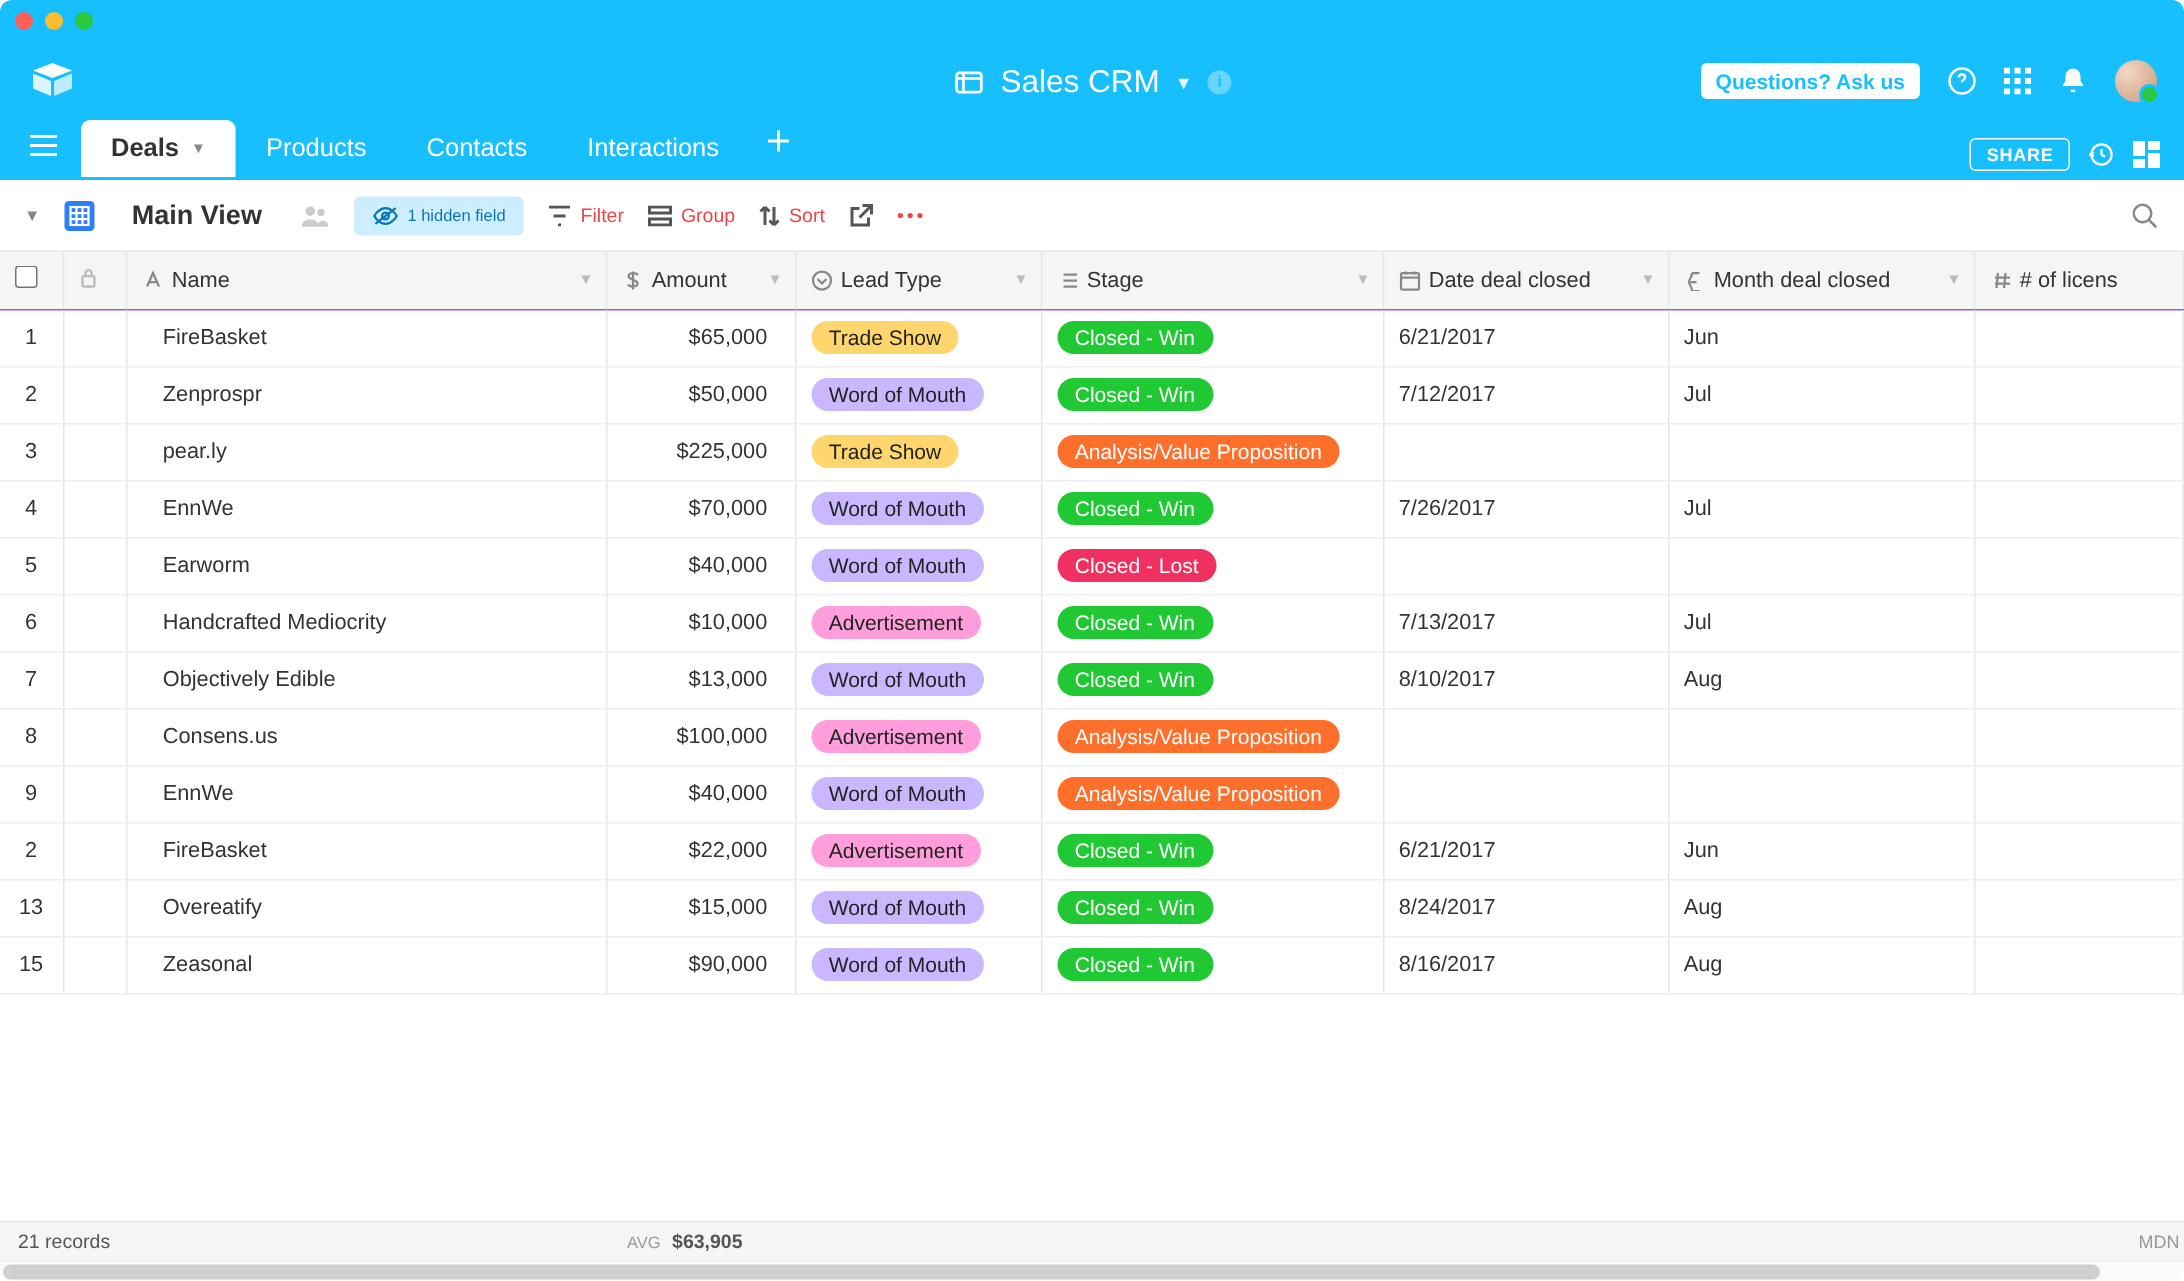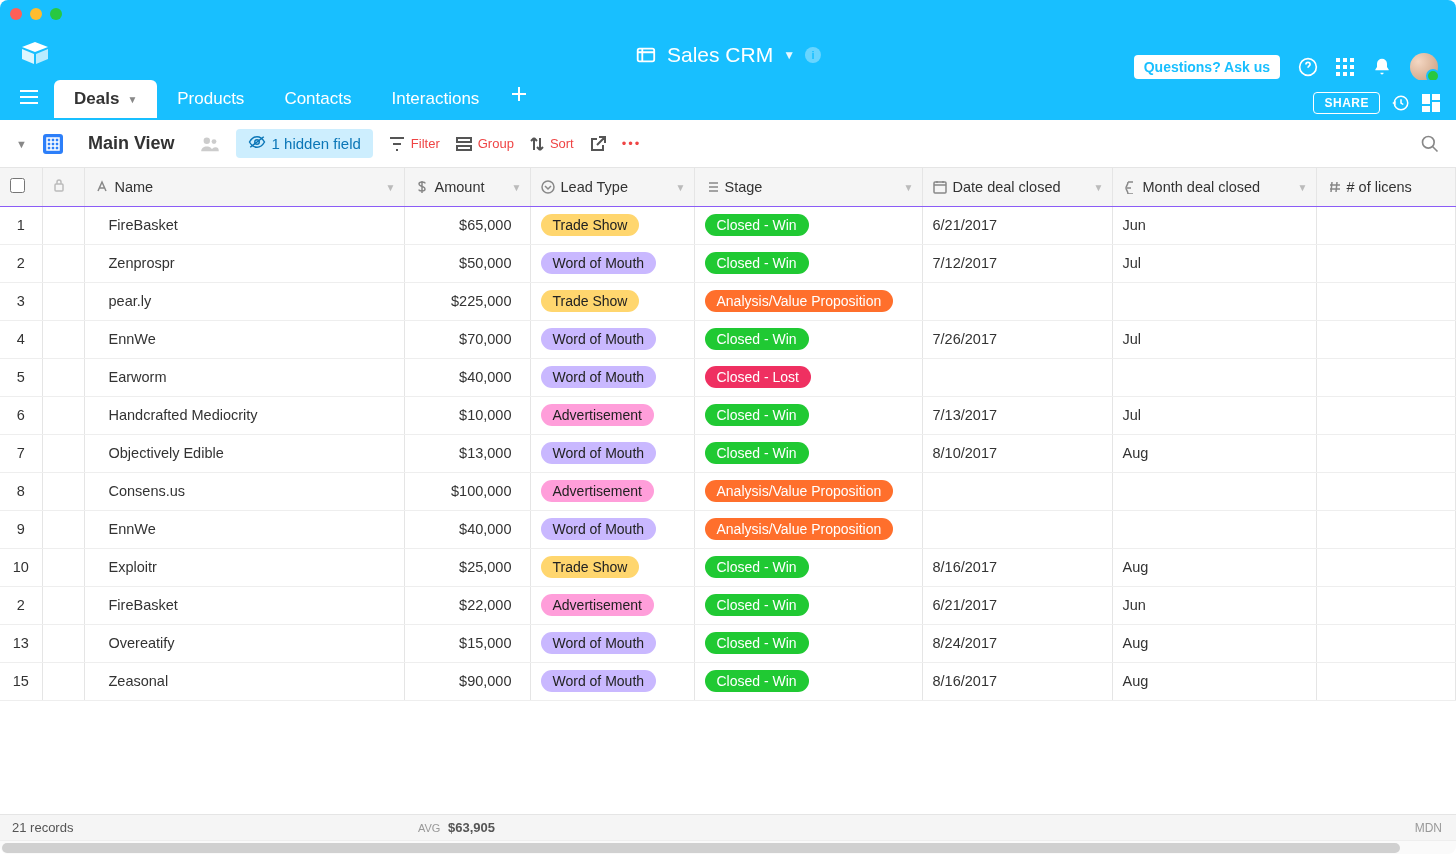--- a/index.html
+++ b/index.html
@@ -11,21 +11,21 @@
 .tl-red { background: #ff5f57; }
 .tl-yellow { background: #febc2e; }
 .tl-green { background: #28c840; }
 
 
 .topbar { background: #18bfff; height: 80px; padding-top: 30px; display: flex; align-items: center; position: relative; color: #fff; }
 .logo { position: absolute; left: 22px; top: 42px; }
 .title-area { position: absolute; left: 50%; transform: translateX(-50%); display: flex; align-items: center; gap: 10px; font-size: 21px; font-weight: 500; }
 .title-caret { font-size: 12px; opacity: .9; }
 .info-icon { width: 16px; height: 16px; border-radius: 50%; background: rgba(255,255,255,.35); font-size: 11px; font-weight: bold; display:flex; align-items:center; justify-content:center; color:#18bfff; }
-.topbar-right { position: absolute; right: 18px; top: 40px; display: flex; align-items: center; gap: 18px; margin-top: 13px; }
+.topbar-right { position: absolute; right: 18px; top: 40px; display: flex; align-items: center; gap: 18px; }
 .ask-btn { background: #fff; color: #18bfff; font-weight: 600; font-size: 14px; padding: 4px 10px; border-radius: 4px; border: none; cursor: pointer; }
 .top-icon { color: #fff; cursor: pointer; display:flex; align-items:center; }
 .avatar { width: 28px; height: 28px; border-radius: 50%; background: radial-gradient(circle at 30% 30%, #f4d7c3, #c79a7a); position: relative; }
 .avatar::after { content:""; position:absolute; right:-2px; bottom:-2px; width:10px; height:10px; border-radius:50%; background:#28c840; border:2px solid #18bfff; }
 
 
 .tabsbar { background: #18bfff; height: 40px; display: flex; align-items: flex-start; padding-left: 12px; position: relative; }
 .hamburger { color:#fff; width:34px; height:34px; display:flex; align-items:center; justify-content:center; cursor:pointer; margin-right: 8px; margin-bottom:3px; }
 .tab { height: 38px; display: flex; align-items: center; padding: 0 20px; color: #fff; font-size: 17px; cursor: pointer; border-radius: 6px 6px 0 0; gap:8px; }
 .tab.active { background: #fff; color: #333; font-weight: 600; }
@@ -33,21 +33,21 @@
 .tab-add { color:#fff; width:28px; height:28px; border-radius:4px; display:flex; align-items:center; justify-content:center; cursor:pointer; margin-left:6px; margin-bottom:5px; }
 .tabsbar-right { position:absolute; right:16px; bottom:6px; display:flex; align-items:center; gap:12px; }
 .share-btn { background:transparent; border:1.5px solid #fff; color:#fff; font-size:12px; font-weight:700; padding:3px 10px; border-radius:4px; cursor:pointer; letter-spacing:.5px; }
 
 
 .viewbar { height: 48px; display: flex; align-items: center; padding: 0 16px; gap: 16px; border-bottom: 1px solid #e5e5e5; }
 .vb-caret { color:#888; font-size:11px; cursor:pointer; }
 .view-name { display:flex; align-items:center; gap:25px; font-size:18px; font-weight:600; color:#333; cursor:pointer; }
 .grid-icon { width:20px; height:20px; background:#2d7ff9; border-radius:3px; display:inline-flex; align-items:center; justify-content:center; }
 .people-icon { color:#ccc; }
-.hidden-fields { background:#cdeefe; color:#0b76b7; font-size:15px; padding:6px 12px; border-radius:4px; display:flex; align-items:flex-start; gap:6px; cursor:pointer; font-weight:500; }
+.hidden-fields { background:#cdeefe; color:#0b76b7; font-size:11px; padding:6px 12px; border-radius:4px; display:flex; align-items:center; gap:6px; cursor:pointer; font-weight:500; }
 .tb-item { display:flex; align-items:center; gap:6px; color:#ef4444; font-size:13px; cursor:pointer; }
 .tb-icon { color:#555; }
 .search-right { margin-left:auto; color:#888; cursor:pointer; }
 
 
 .table-wrap { height: calc(854px - 80px - 40px - 48px - 26px - 14px); overflow:auto; }
 .grid-table { width: 100%; border-collapse: collapse; table-layout: fixed; }
 .grid-table th, .grid-table td { border-right: 1px solid #e5e5e5; border-bottom: 1px solid #eee; font-size: 14.5px; }
 .grid-table thead th { background:#f5f5f5; color:#333; font-weight:500; text-align:left; height:38px; padding:0 10px; border-bottom:1px solid #8b5cf6; position:relative; }
 .col-chk { width:42px; text-align:center; }
@@ -65,21 +65,21 @@
 .pill-word-of-mouth { background:#c9b8ff; }
 .pill-advertisement { background:#ff9eda; }
 .pill-closed-win { background:#20c933; color:#fff; font-weight:500; }
 .pill-closed-lost { background:#ef3061; color:#fff; font-weight:500; }
 .pill-analysis { background:#ff6f2c; color:#fff; font-weight:500; }
 
 
 .footer { height:26px; background:#f5f5f5; border-top:1px solid #e5e5e5; display:flex; align-items:center; padding:0 12px; font-size:13px; color:#555; position:relative; }
 .footer .avg { position:absolute; left:418px; }
 .footer .avg-label { color:#999; font-size:11px; margin-right:4px; }
-.footer .mdn { position:absolute; right:14px; color:#999; font-size:12px; }
+.footer .mdn { position:absolute; right:3px; color:#999; font-size:12px; }
 
 
 .hscroll { height:14px; background:#fafafa; border-top:1px solid #eee; position:relative; }
 .hscroll-thumb { position:absolute; left:2px; top:2px; height:10px; width:96%; background:#d0d0d0; border-radius:6px; }
 
 svg { display:block; }
 input[type=checkbox]{ width:15px; height:15px; cursor:pointer; }
 </style>
 </head>
 <body>
@@ -442,31 +442,20 @@
           <td></td>
           <td class="cell-name">EnnWe</td>
           <td class="cell-amount">$40,000</td>
           <td><span class="pill pill-word-of-mouth">Word of Mouth</span></td>
           <td><span class="pill pill-analysis">Analysis/Value Proposition</span></td>
           <td></td>
           <td></td>
           <td></td>
         </tr>
         <tr>
-          <td class="col-row">10</td>
-          <td></td>
-          <td class="cell-name">Exploitr</td>
-          <td class="cell-amount">$25,000</td>
-          <td><span class="pill pill-trade-show">Trade Show</span></td>
-          <td><span class="pill pill-closed-win">Closed - Win</span></td>
-          <td>8/16/2017</td>
-          <td>Aug</td>
-          <td></td>
-        </tr>
-        <tr>
           <td class="col-row">2</td>
           <td></td>
           <td class="cell-name">FireBasket</td>
           <td class="cell-amount">$22,000</td>
           <td><span class="pill pill-advertisement">Advertisement</span></td>
           <td><span class="pill pill-closed-win">Closed - Win</span></td>
           <td>6/21/2017</td>
           <td>Jun</td>
           <td></td>
         </tr>

